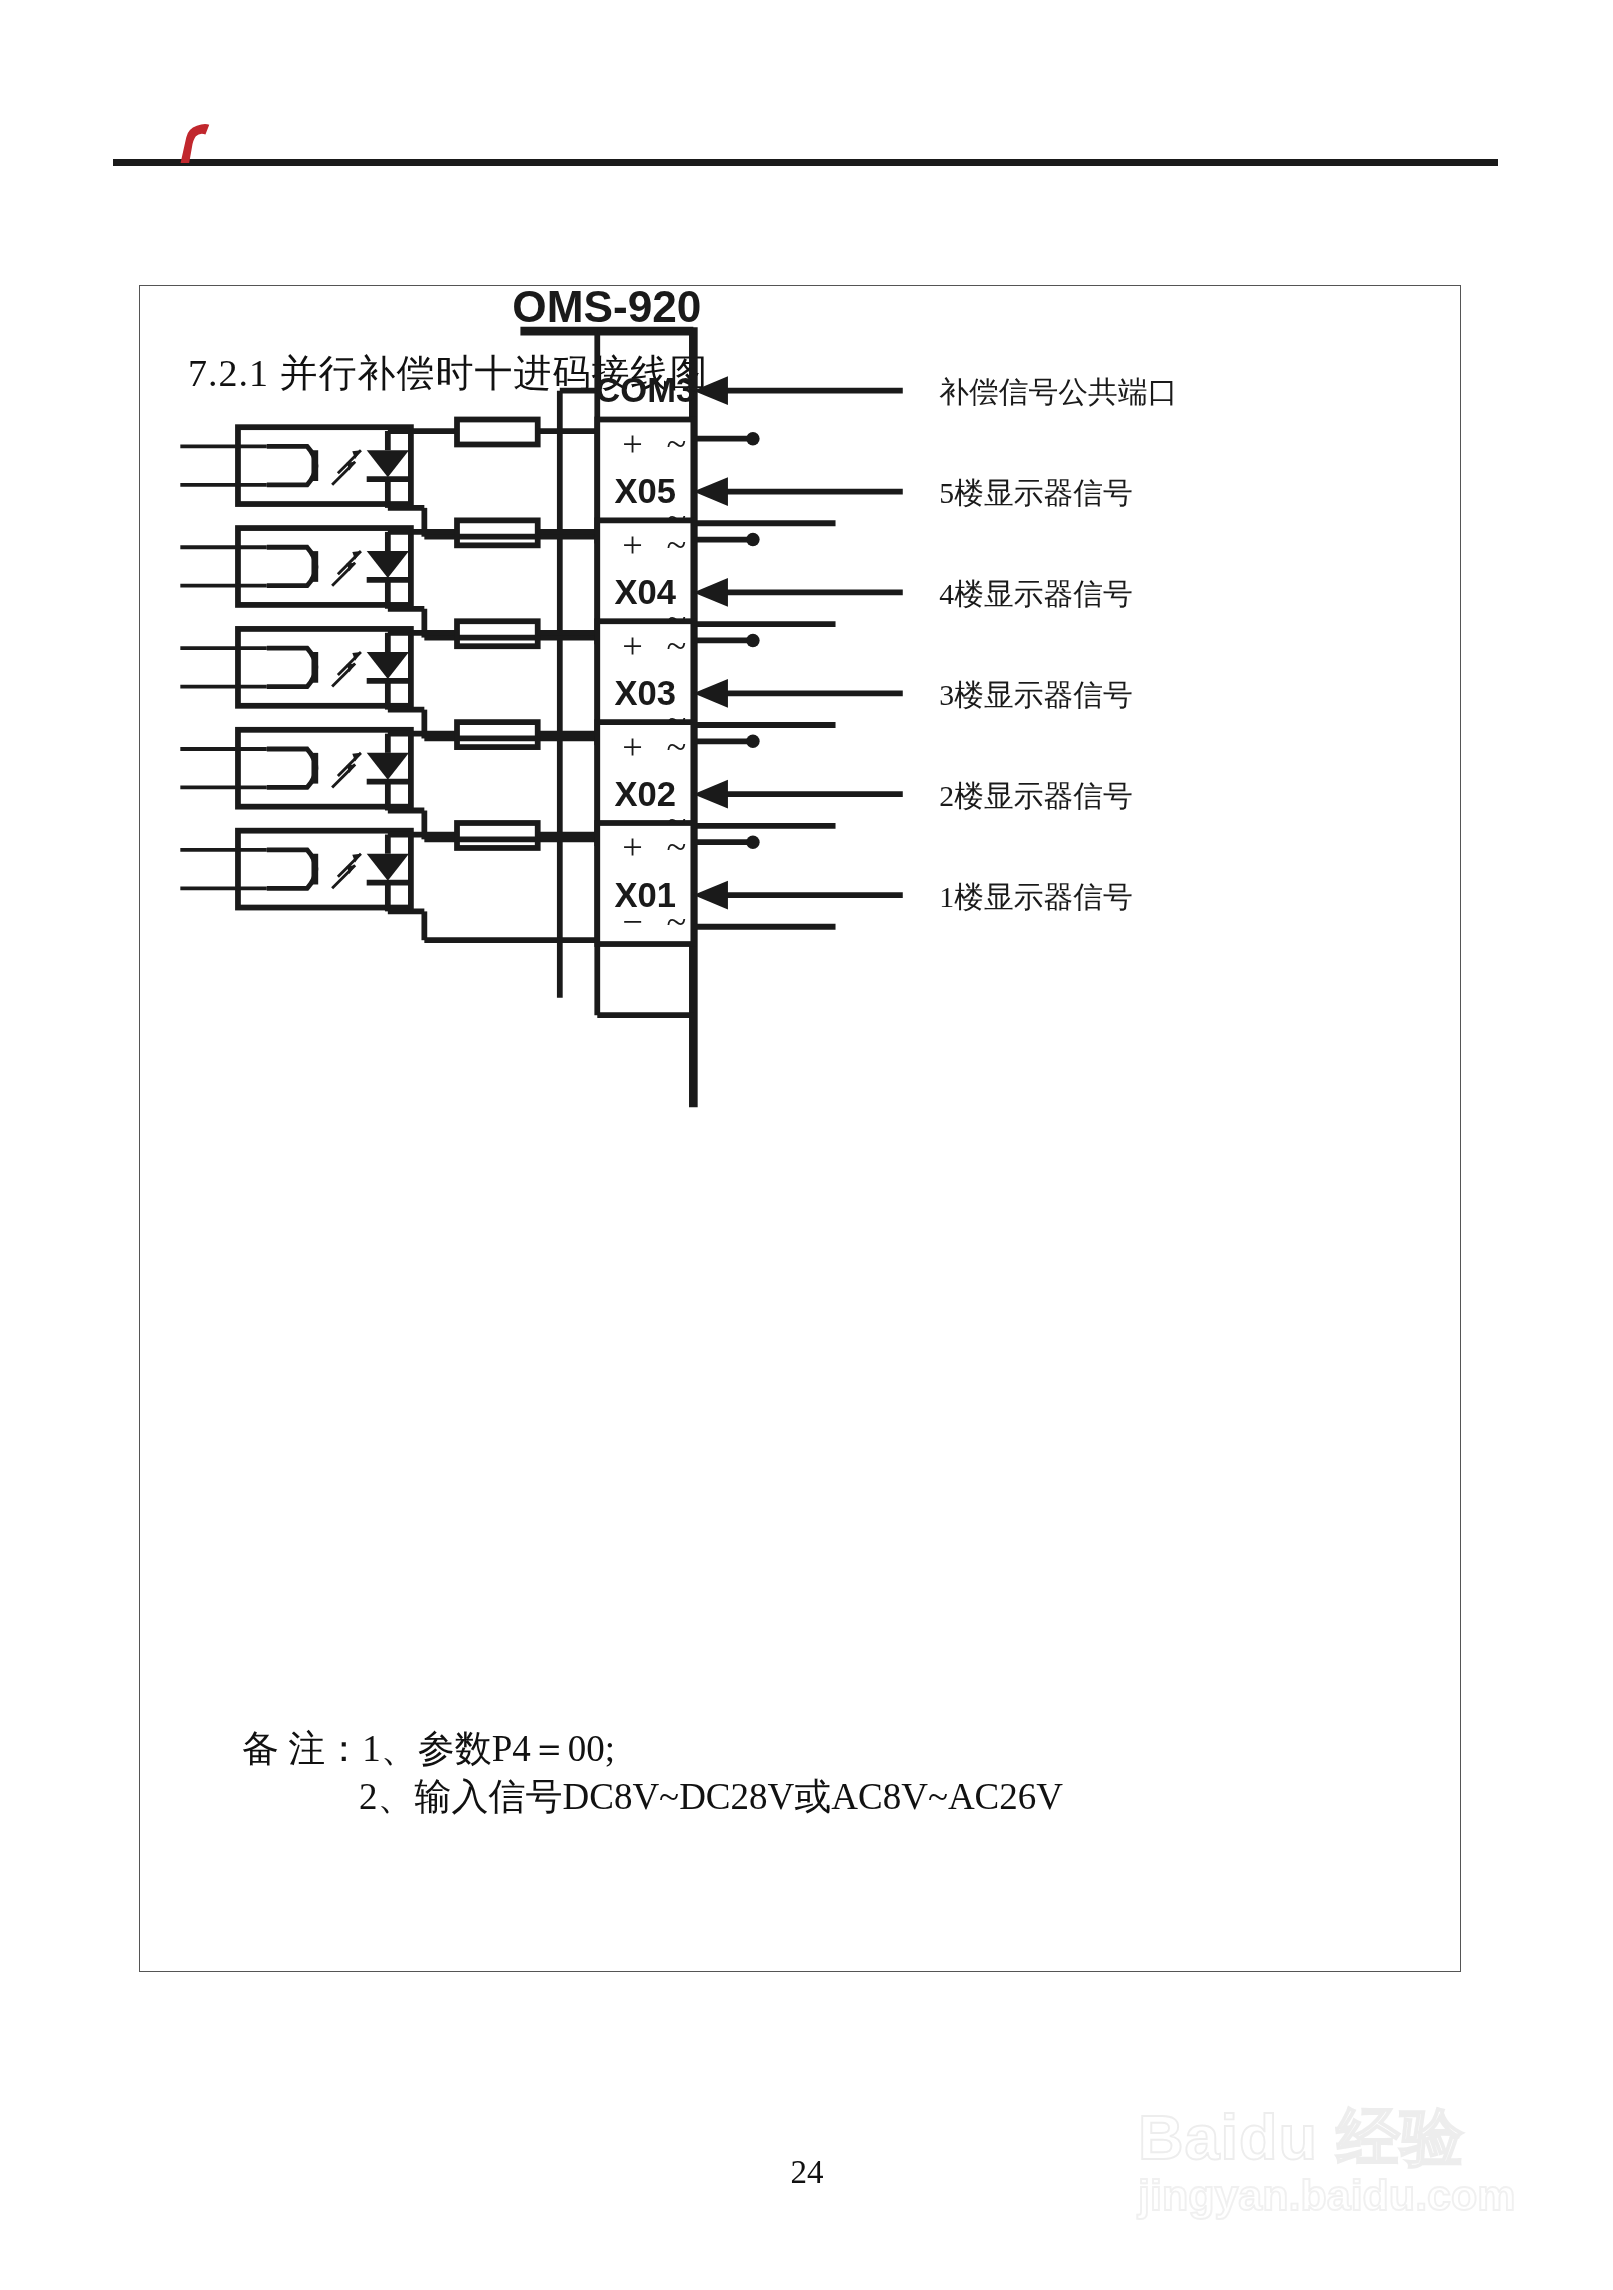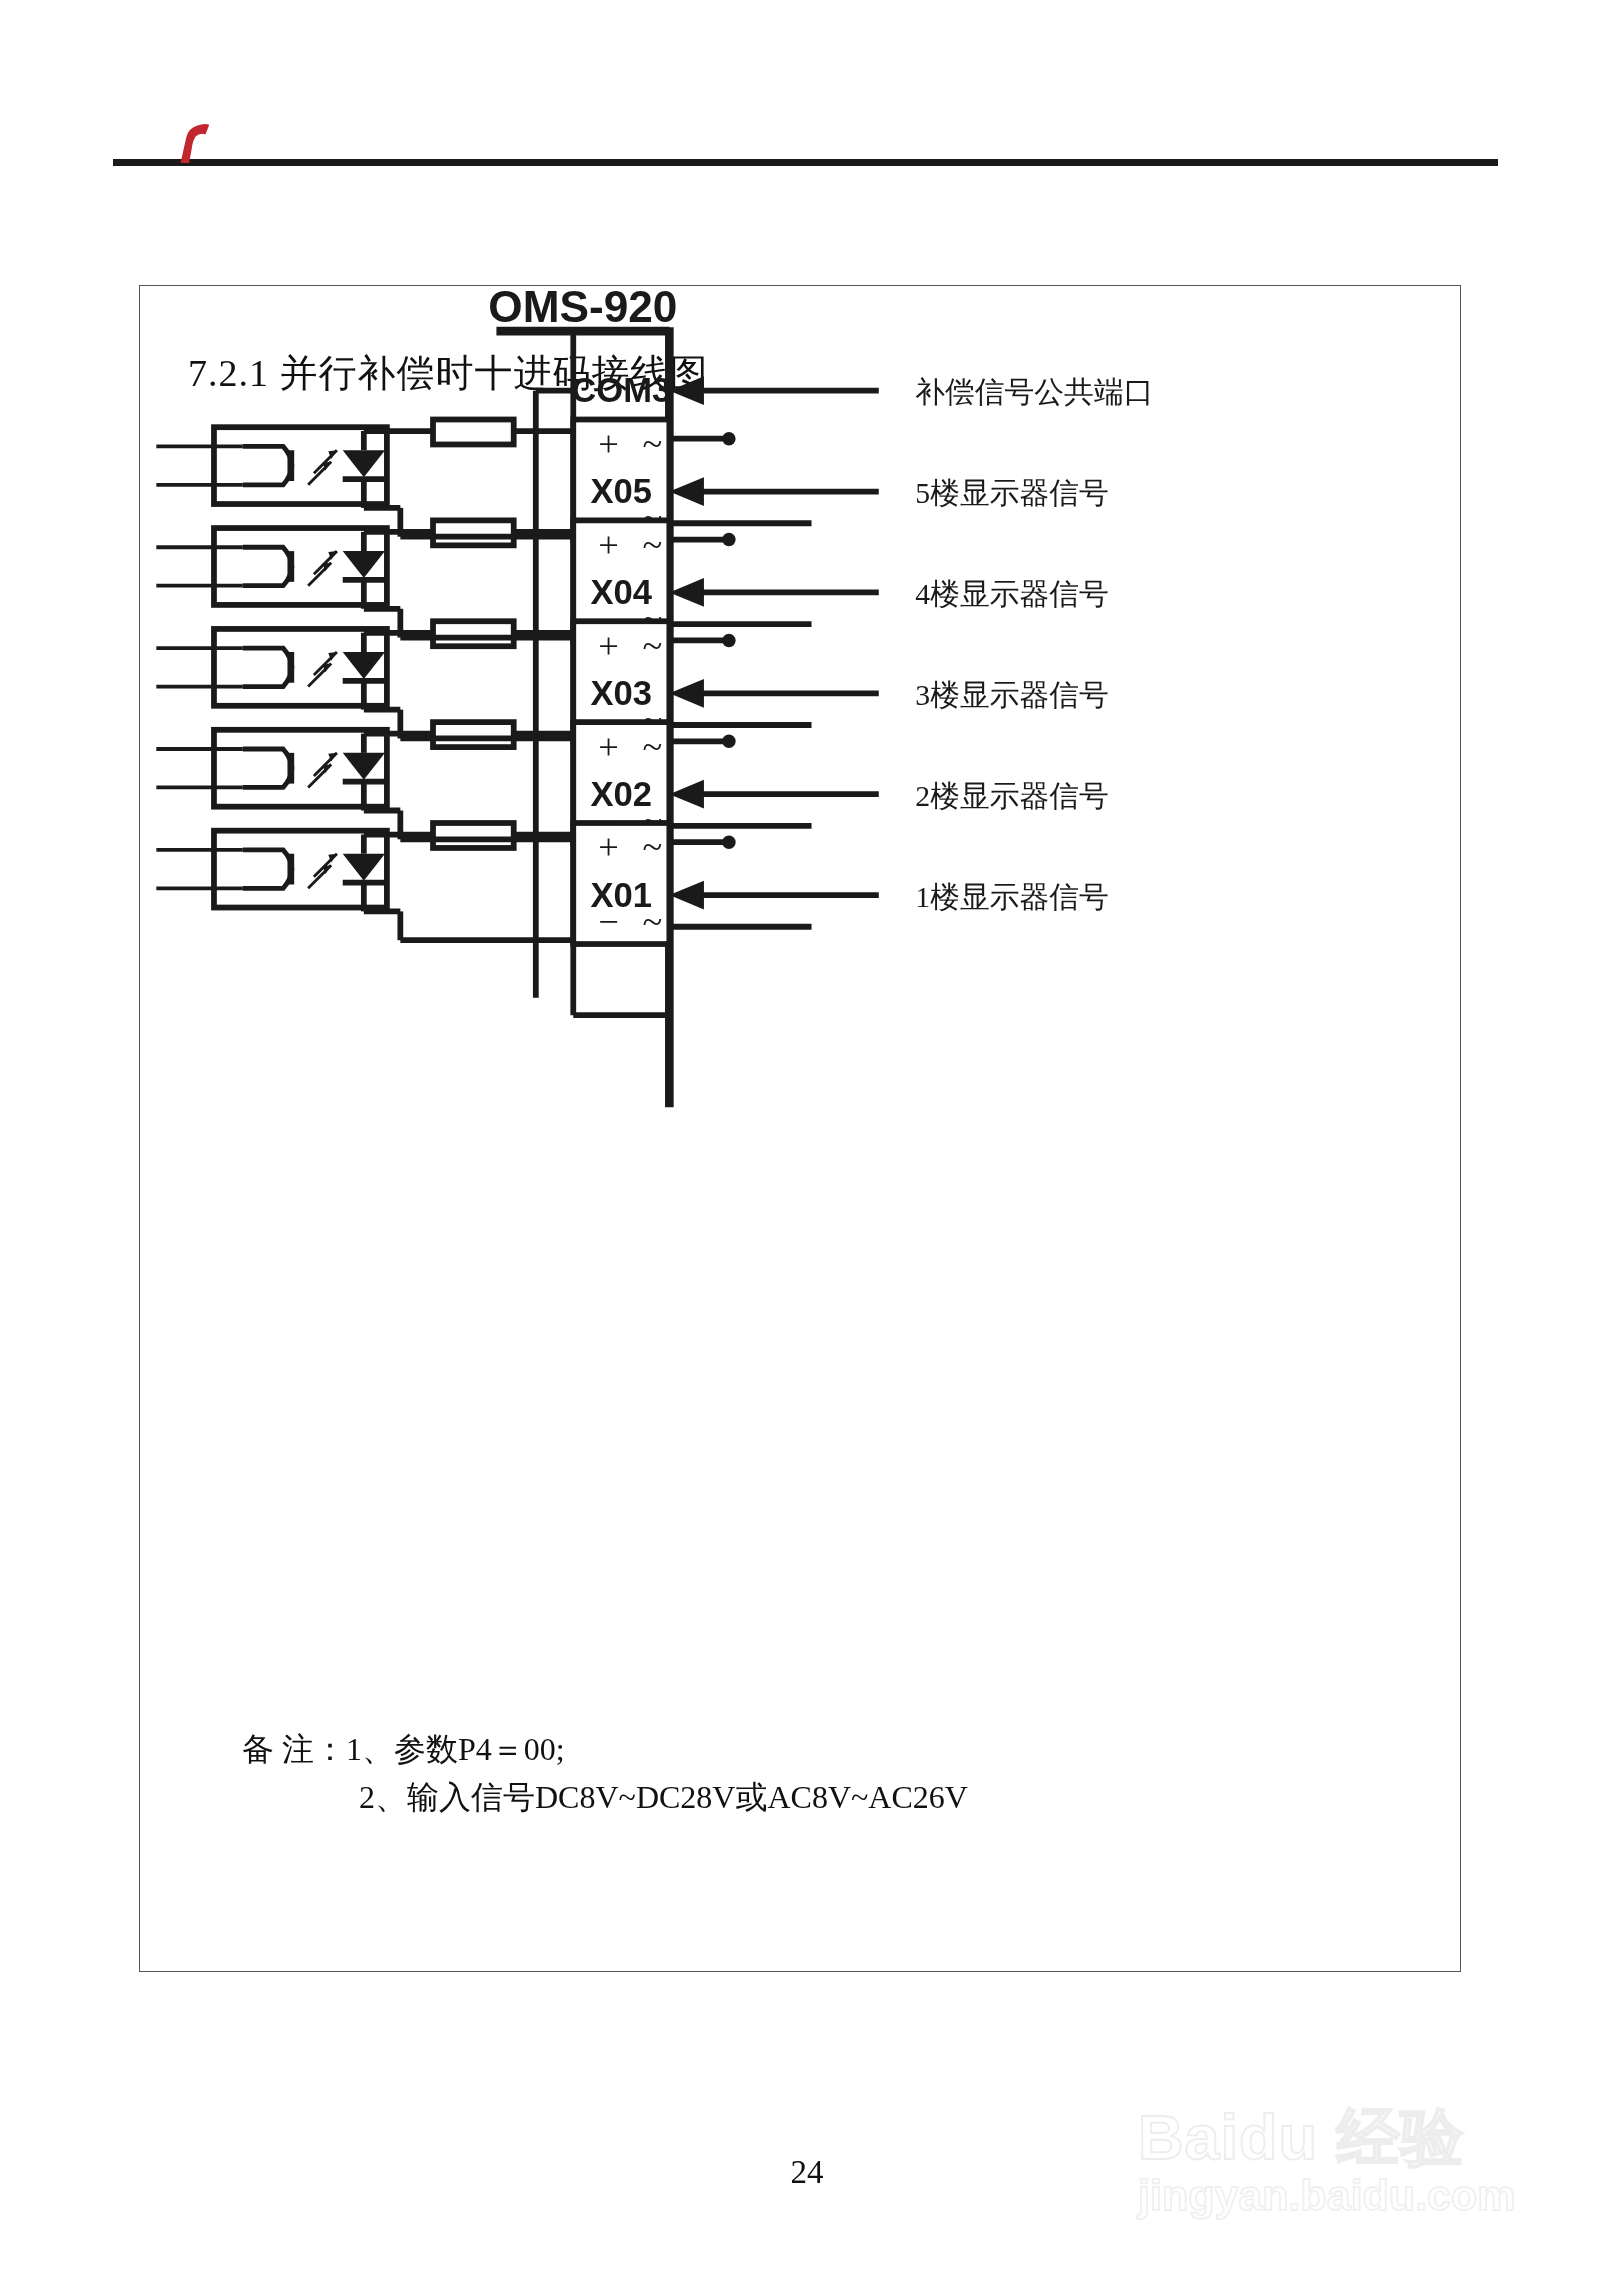--- a/index.html
+++ b/index.html
@@ -60,29 +60,30 @@
     color: #111;
   }
 
   
   #diagram {
     position: absolute;
     left: 139px;
     top: 285px;
     width: 1322px;
     height: 1687px;
+    padding-left: 24px;
   }
   #diagram svg { display: block; }
 
   
   #notes {
     position: absolute;
     left: 242px;
     top: 1725px;
-    font-size: 32px;
+    font-size: 37px;
     line-height: 48px;
     color: #111;
     white-space: nowrap;
   }
   #notes .note-indent { padding-left: 117px; }
 
   
   #page-number {
     position: absolute;
     left: 0;

